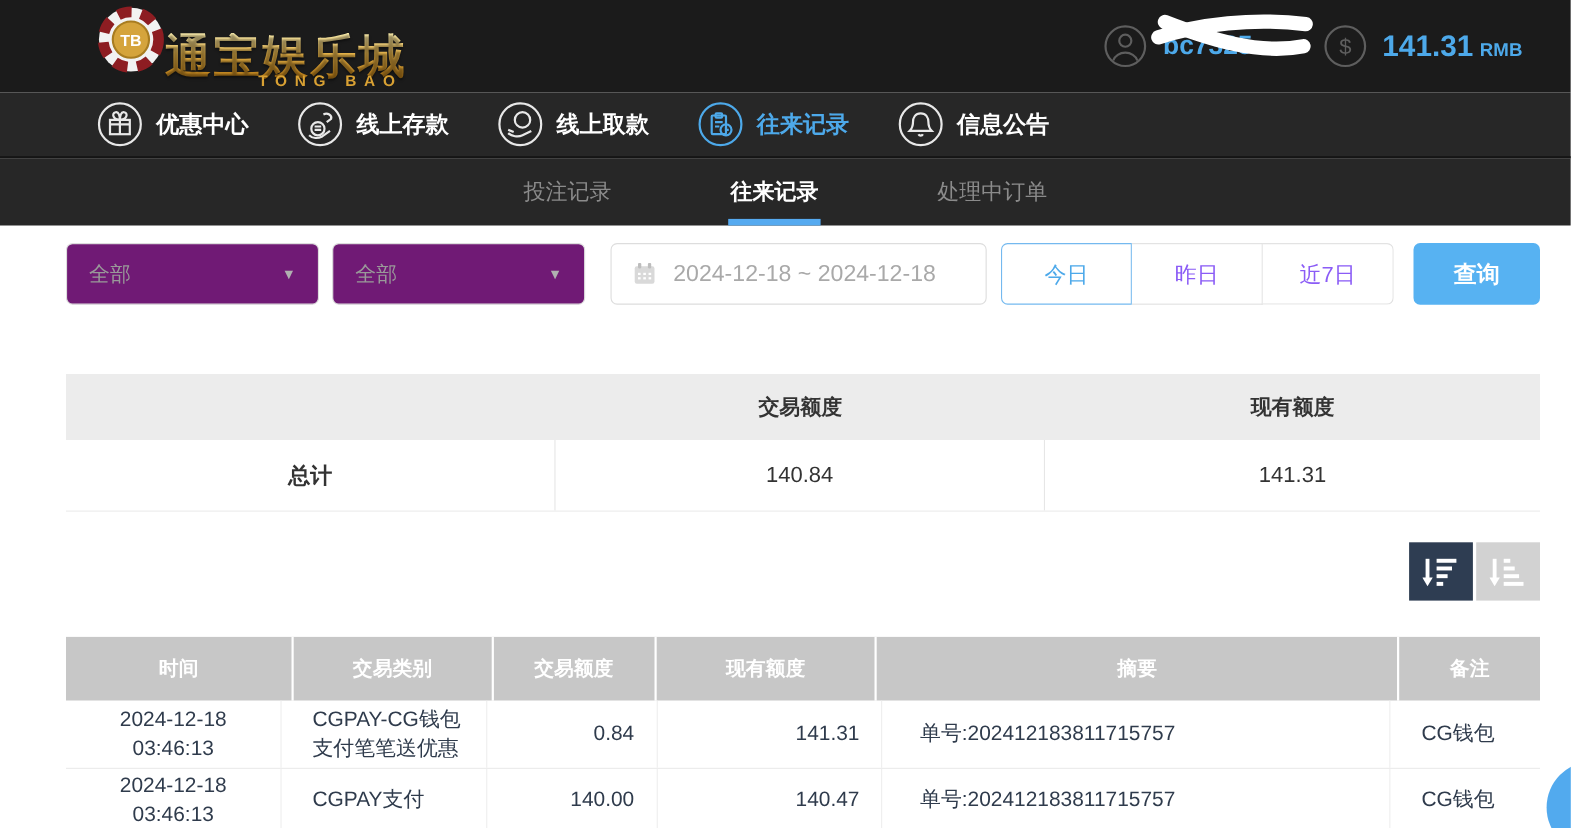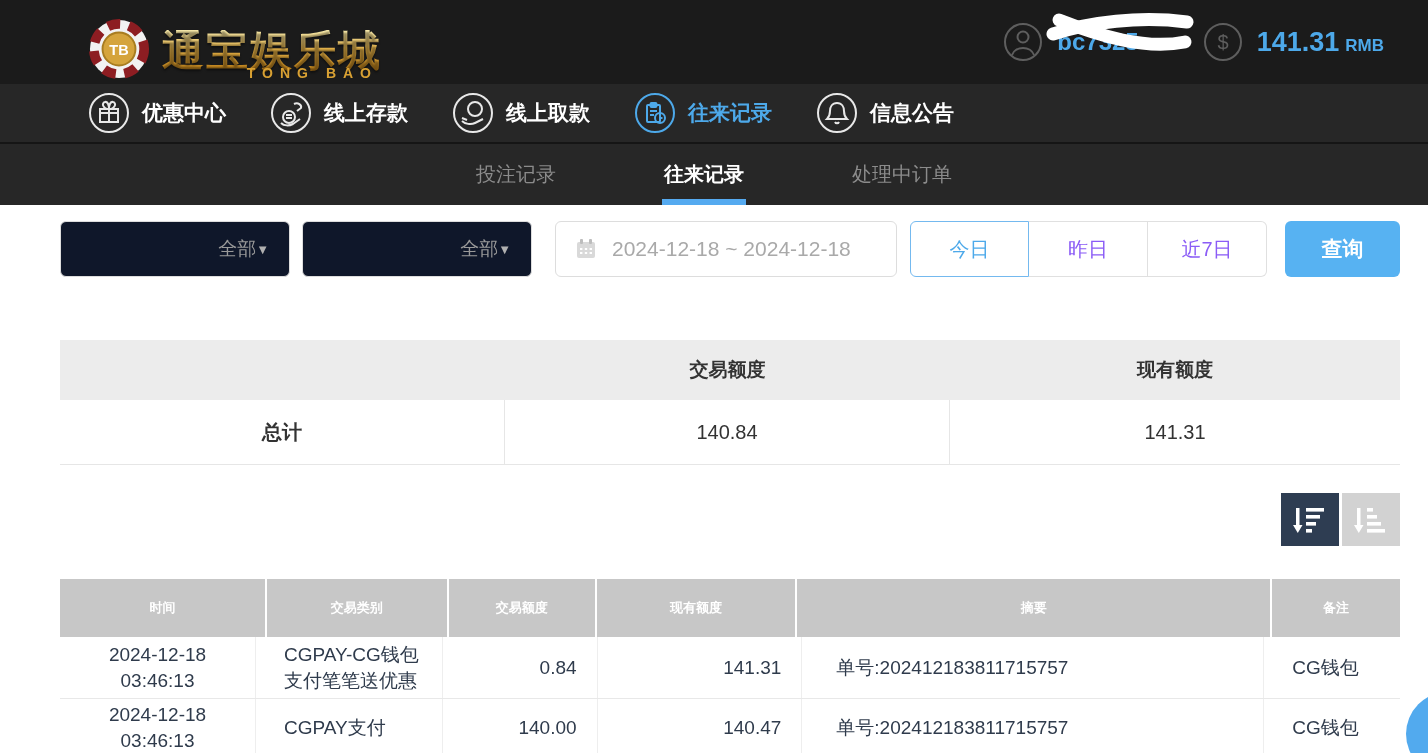--- a/index.html
+++ b/index.html
@@ -3,21 +3,21 @@
 <meta charset="utf-8">
 <style>
   * { box-sizing: border-box; margin: 0; padding: 0; }
   html,body { width:1428px; height:753px; overflow:hidden; }
   body {
     font-family: "Liberation Sans", "DejaVu Sans", sans-serif;
     background:#fff; position:relative;
   }
   
   .top-header { height:84px; background:#1b1b1b; display:flex; align-items:center; padding:0 44px 0 88px; }
-  .logo { display:flex; align-items:flex-end; gap:12px; }
+  .logo { display:flex; align-items:flex-start; }
   .logo-chip { width:62px; height:62px; }
   .logo-text { display:flex; flex-direction:column; line-height:1; }
   .logo-name {
     font-size:42px; font-weight:bold; letter-spacing:2px;
     background:linear-gradient(180deg,#fdf0b0 0%, #e8b54a 45%, #b97a14 100%);
     -webkit-background-clip:text; background-clip:text; color:transparent;
     text-shadow:0 2px 2px rgba(0,0,0,.4);
     margin-top:25px;
   }
   .logo-sub { font-size:14px; font-weight:bold; letter-spacing:7px; color:#d9a133; text-align:right; margin-top:-6px; padding-right:4px; }
@@ -36,22 +36,22 @@
   .nav-item.active svg { stroke:#4da9ea; }
   
   .tab-bar { height:61px; background:#272727; display:flex; justify-content:center; align-items:stretch; gap:104px; }
   .tab { display:flex; align-items:center; font-size:20px; color:#8b8b8b; cursor:pointer; position:relative; padding:0 2px; }
   .tab.active { color:#fff; font-weight:bold; }
   .tab.active::after { content:""; position:absolute; left:50%; transform:translateX(-50%); bottom:0; width:84px; height:6px; background:#55aaf0; }
   
   .content { padding:0 28px 0 60px; }
   .filter-row { margin-top:16px; display:flex; align-items:center; width:1340px; }
   .select {
-    width:230px; height:56px; border:1px solid #ddd; border-radius:6px; background:#0f172a;
-    display:flex; align-items:center; justify-content:flex-end; padding:0 20px;
+    width:230px; height:56px; border:1px solid #ddd; border-radius:6px; background:#701a75;
+    display:flex; align-items:center; justify-content:space-between; padding:0 20px;
     font-size:19px; color:#999; cursor:pointer;
   }
   .select + .select { margin-left:12px; }
   .select .caret { font-size:13px; color:#b0b0b0; }
   .date-field {
     margin-left:23px; width:342px; height:56px; border:1px solid #ddd; border-radius:6px;
     display:flex; align-items:center; padding:0 18px; gap:14px; font-size:21px; color:#a9a9a9; cursor:pointer;
   }
   .btn-group { margin-left:13px; display:flex; }
   .quick-btn {
@@ -78,21 +78,21 @@
   
   .sort-row { width:1340px; margin-top:28px; display:flex; justify-content:flex-end; gap:3px; }
   .sort-btn { width:58px; height:53px; border:none; display:flex; align-items:center; justify-content:center; cursor:pointer; }
   .sort-btn.desc { background:#2e3d52; }
   .sort-btn.asc  { background:#d2d2d2; }
   
   .data-table { margin-top:33px; width:1340px; }
   .dt-head { display:flex; height:58px; background:#c7c7c7; }
   .dt-hcell {
     display:flex; align-items:center; justify-content:center;
-    color:#fff; font-size:13px; font-weight:bold; border-right:2px solid #fff;
+    color:#fff; font-size:18px; font-weight:bold; border-right:2px solid #fff;
   }
   .dt-hcell:last-child { border-right:none; }
   .dt-row { display:flex; border-bottom:1px solid #e8e8e8; background:#fff;gap:14px; }
   .dt-cell { display:flex; align-items:center; font-size:19px; color:#2f3b4c; border-right:1px solid #eee; padding:8px 14px; line-height:1.35; }
   .dt-cell:last-child { border-right:none; }
   .c-time { width:207px; justify-content:center; text-align:center; }
   .c-type { width:182px; justify-content:flex-start; }
   .c-amount { width:148px; justify-content:flex-end; padding-right:20px; }
   .c-balance { width:201px; justify-content:flex-end; padding-right:20px; }
   .c-summary { width:475px; justify-content:flex-start; padding-left:20px; }

